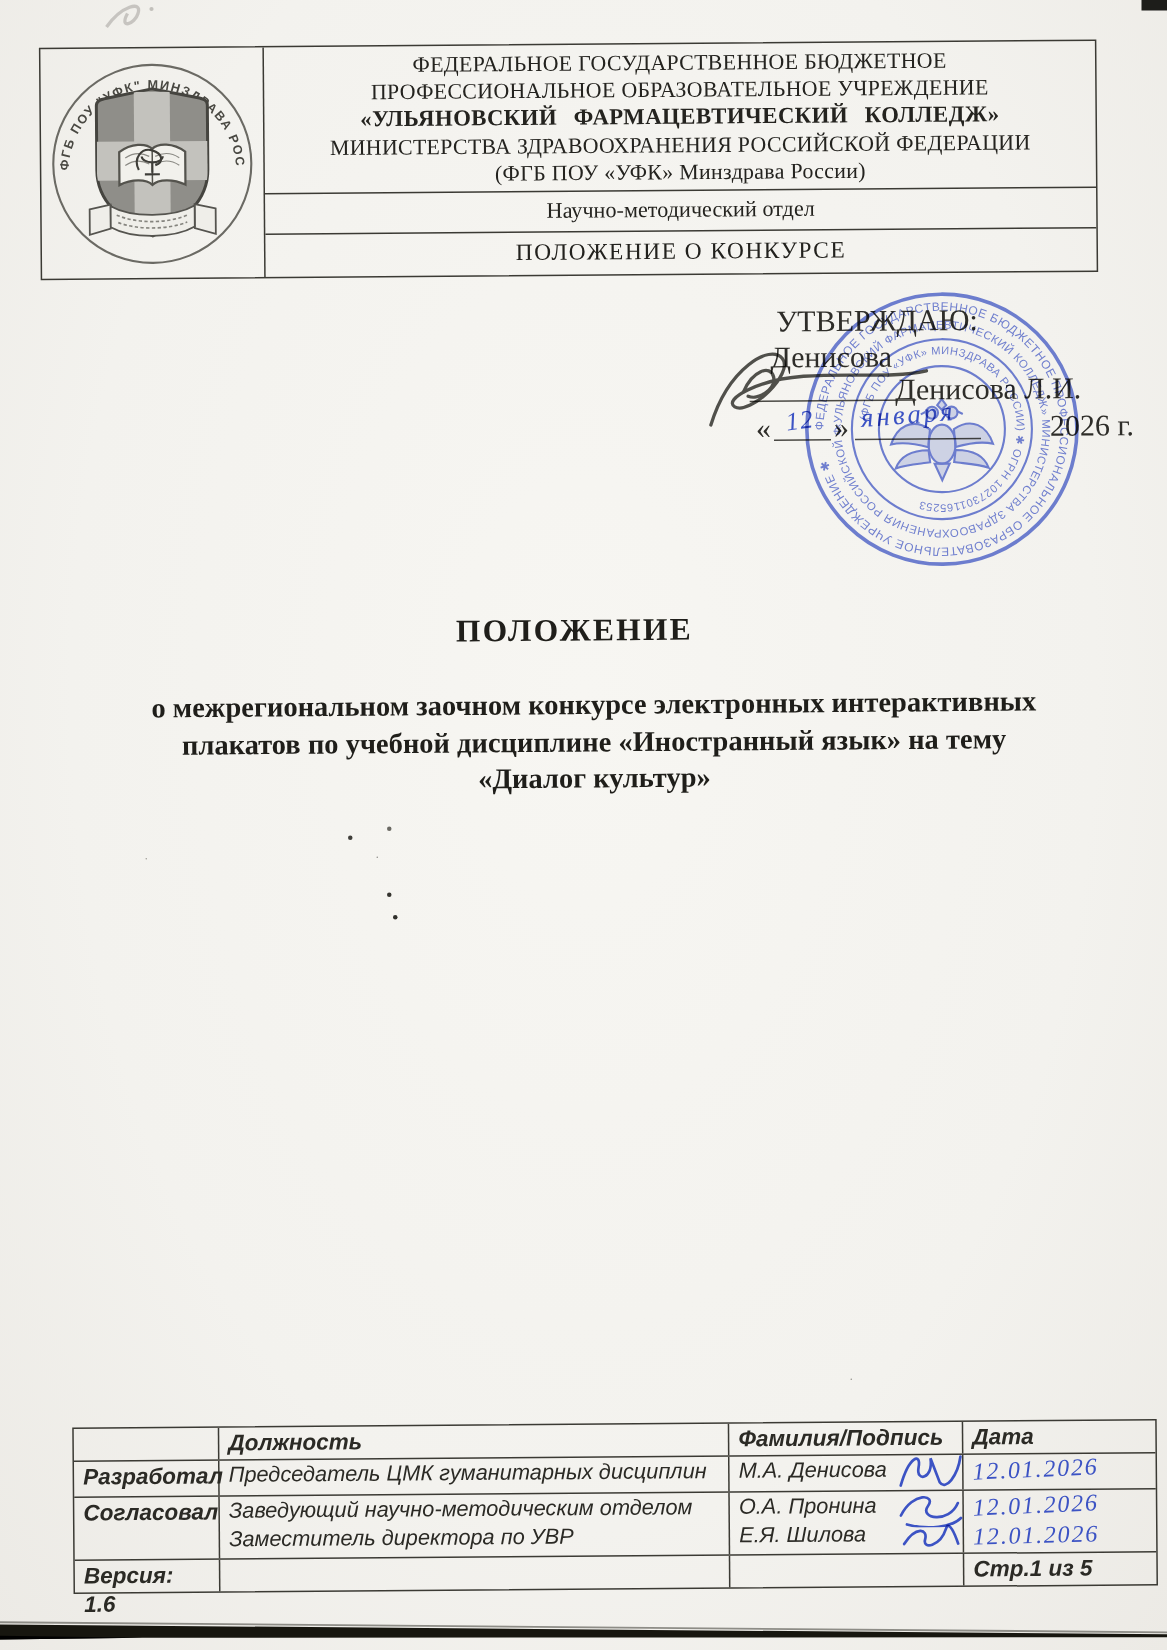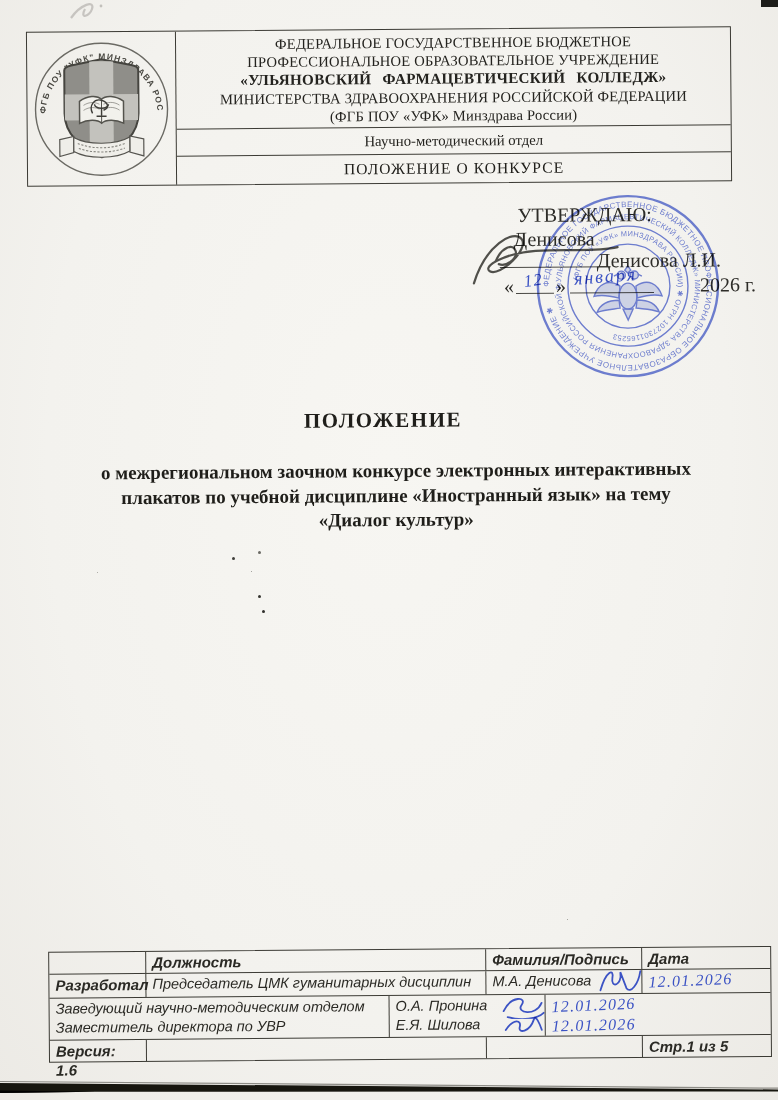--- a/index.html
+++ b/index.html
@@ -230,20 +230,21 @@
           <span>М.А. Денисова</span>
           <svg class="sig" style="left:110px;top:-4px;" width="46" height="30" viewBox="0 0 46 30">
             <path d="M4,24 C 10,4 18,2 16,12 C 14,22 26,20 24,6 L 30,22 C 34,28 42,18 44,5" fill="none" stroke="#3c53c4" stroke-width="1.8" stroke-linecap="round"></path>
           </svg>
         </div>
         <div class="fc c4 datecell">
           <span class="hw hw-date">12.01.2026</span>
         </div>
       </div>
       <div class="frow fr2">
+        <div class="fc c1 fbold">Согласовал</div>
         <div class="fc c2">
           <div>Заведующий научно-методическим отделом</div>
           <div>Заместитель директора по УВР</div>
         </div>
         <div class="fc c3">
           <div>О.А. Пронина</div>
           <div>Е.Я. Шилова</div>
           <svg class="sig" style="left:108px;top:-2px;" width="48" height="26" viewBox="0 0 48 26">
             <path d="M6,18 C 14,2 30,4 24,12 C 18,20 38,24 44,10 M10,24 C 24,28 40,26 46,20" fill="none" stroke="#3c53c4" stroke-width="1.8" stroke-linecap="round"></path>
           </svg>

